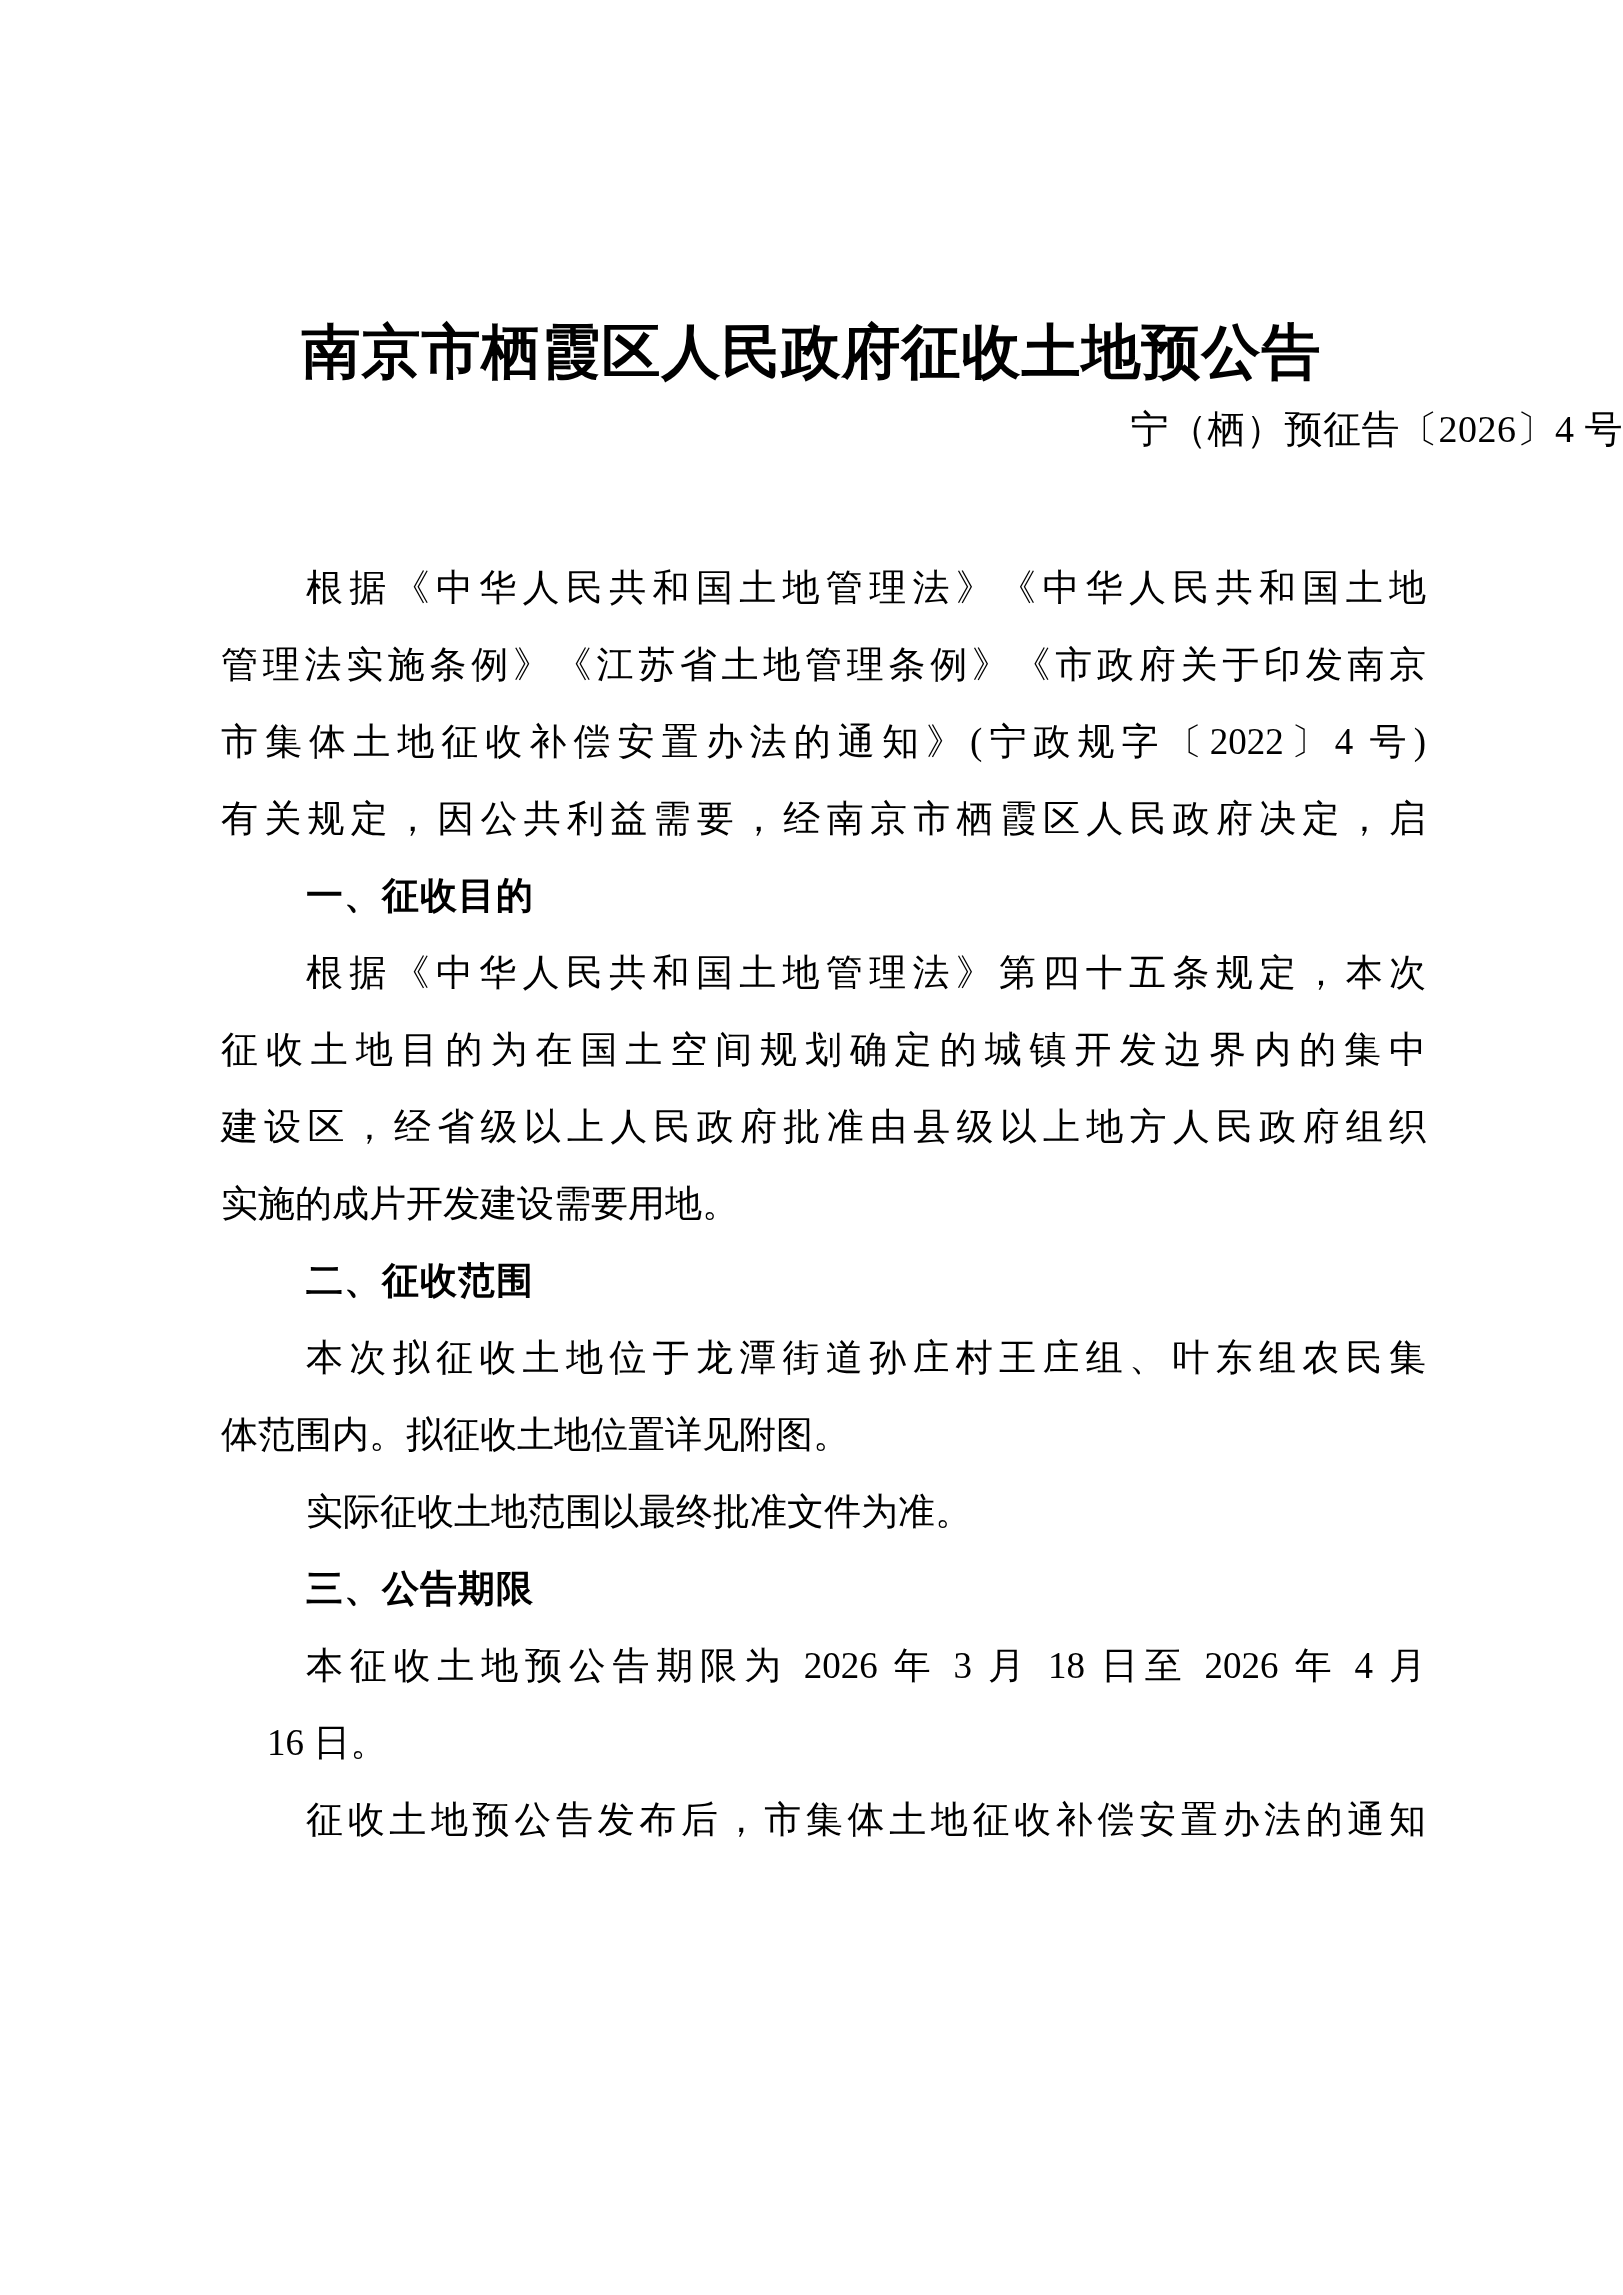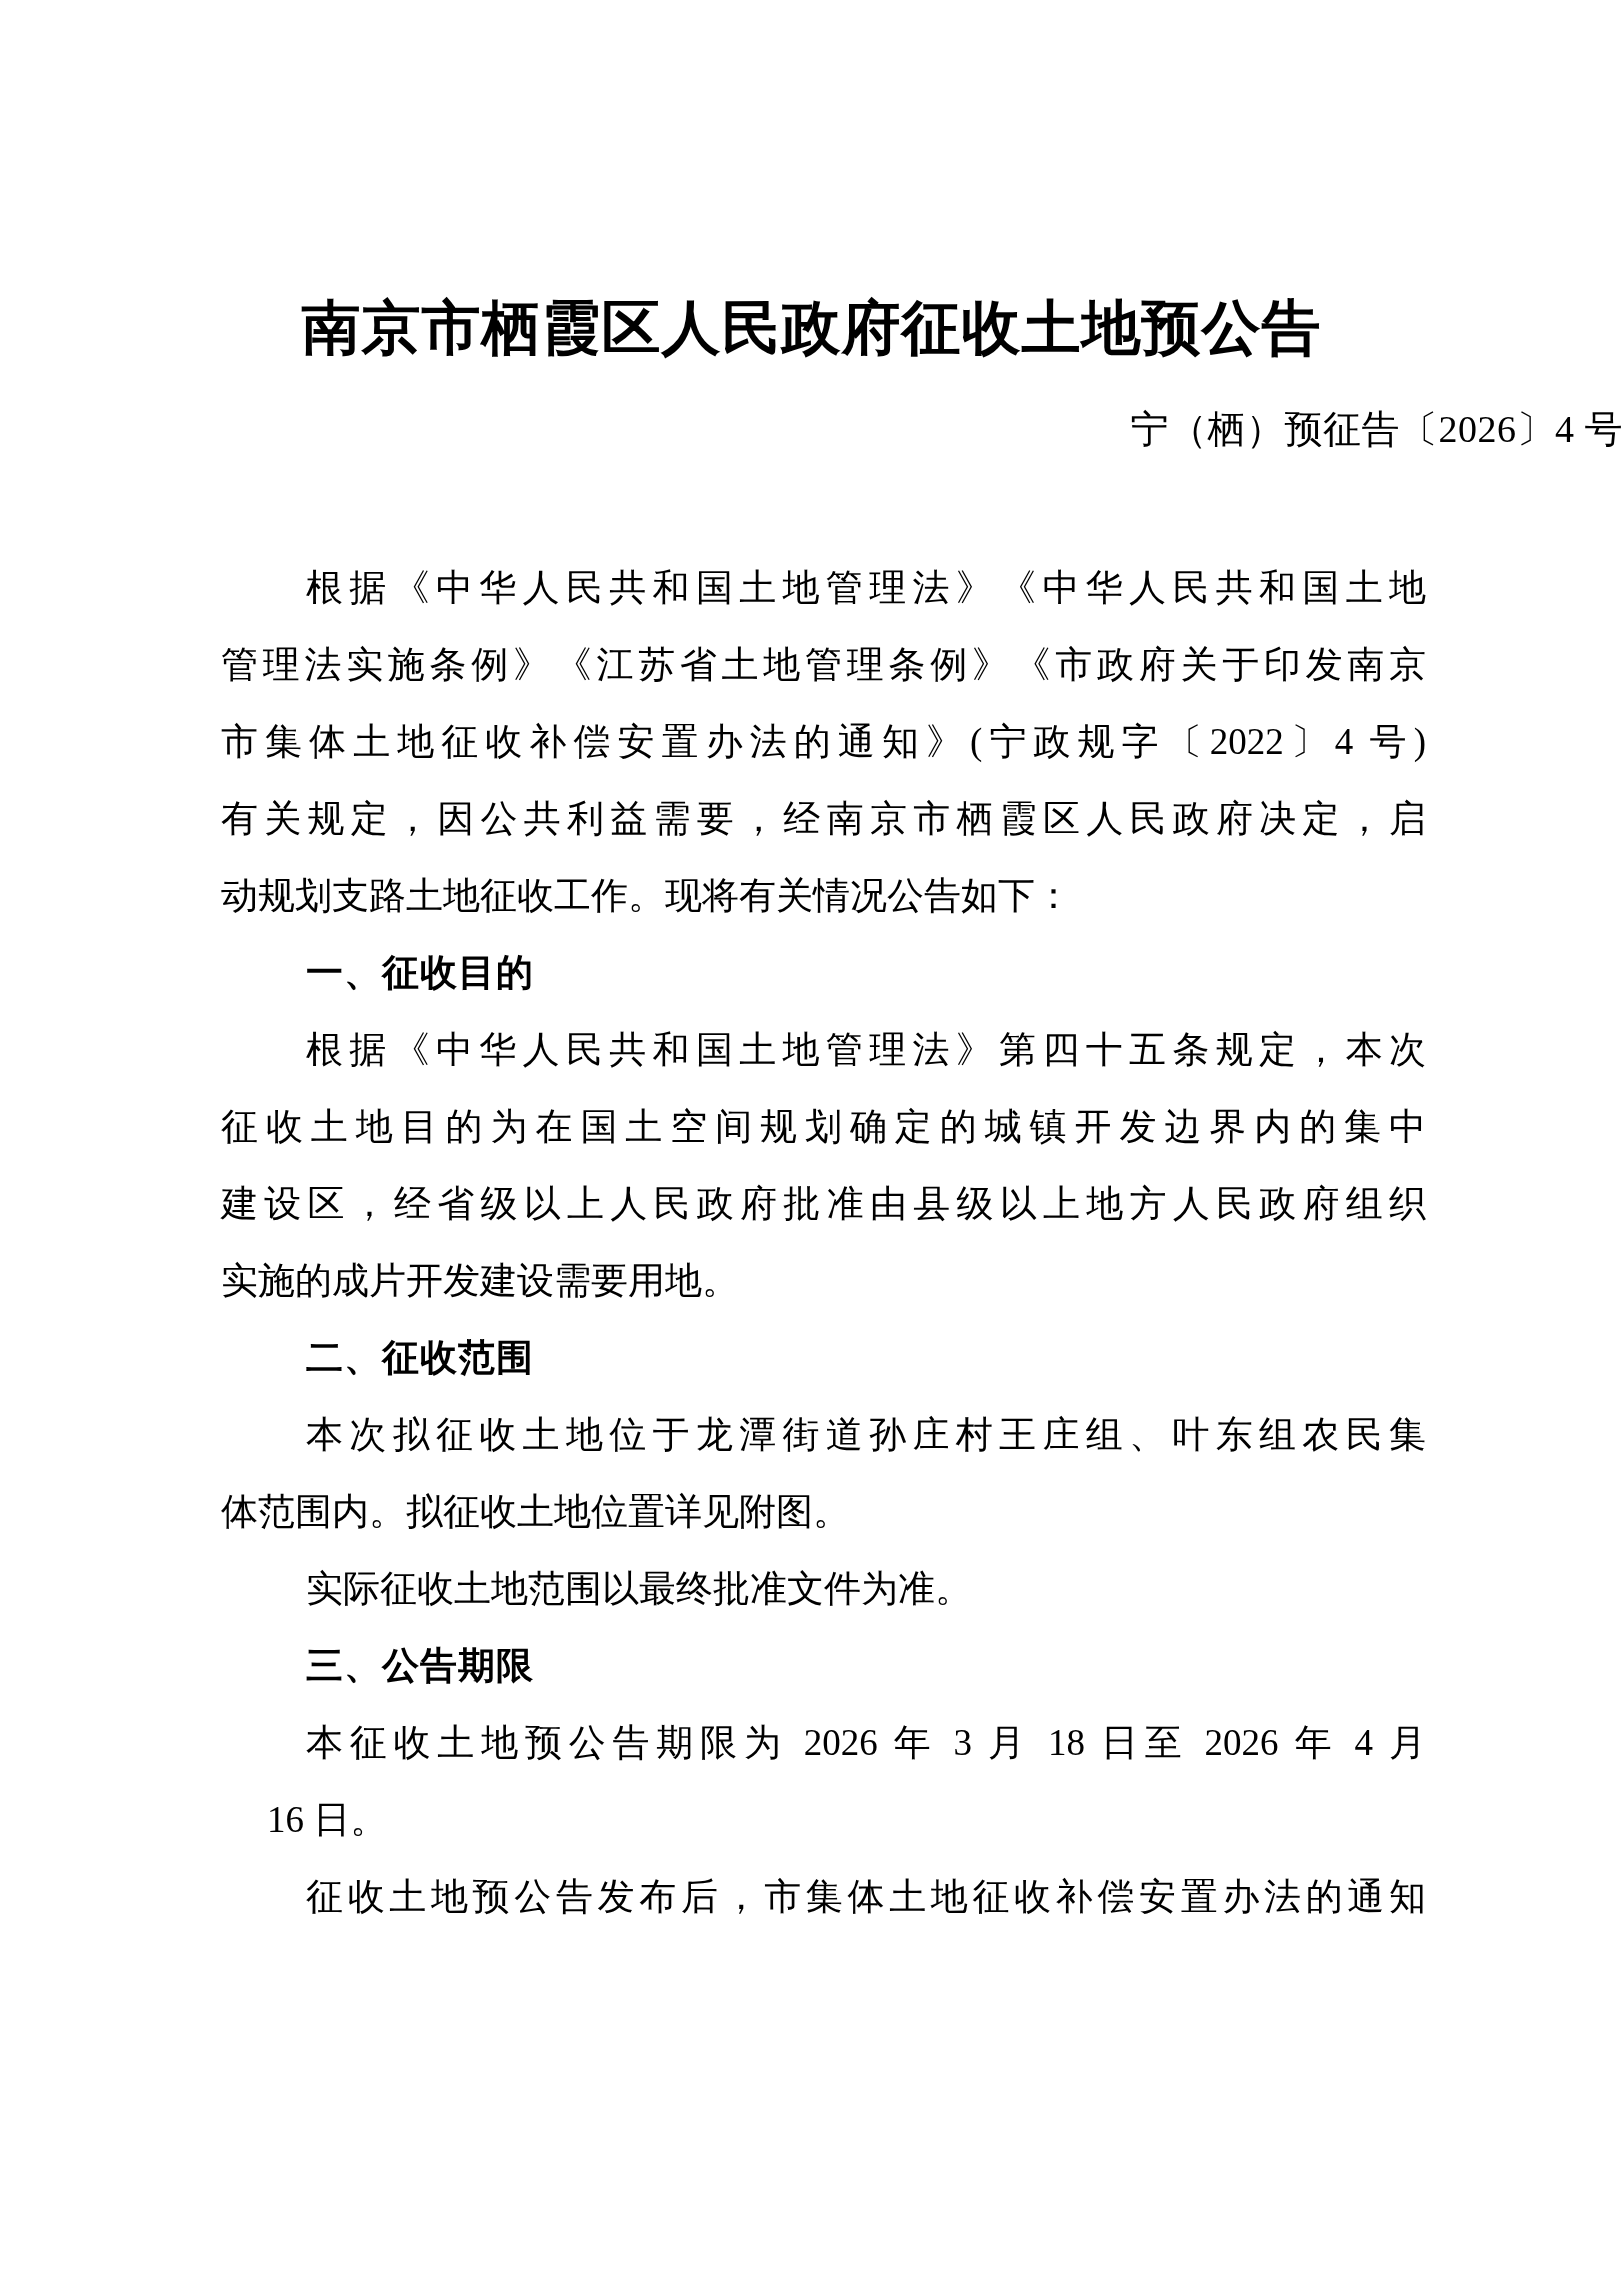--- a/index.html
+++ b/index.html
@@ -11,21 +11,21 @@
     position: relative;
     width: 1623px;
     height: 2295px;
     background: #ffffff;
     color: #000000;
     font-family: "Liberation Serif", "DejaVu Serif", serif;
     overflow: hidden;
   }
   .doc-title {
     position: absolute;
-    top: 284px;
+    top: 308px;
     left: 0;
     width: 100%;
     text-align: center;
     font-size: 59px;
     line-height: 88px;
     font-weight: bold;
     letter-spacing: 1px;
     font-family: "Liberation Serif", "DejaVu Serif", serif;
     white-space: nowrap;
   }
@@ -78,21 +78,20 @@
 
   <div class="doc-title">南京市栖霞区人民政府征收土地预公告</div>
 
   <div class="doc-number">宁（栖）预征告〔2026〕4 号</div>
 
   <div class="doc-body">
     <div class="line indent just">根据《中华人民共和国土地管理法》《中华人民共和国土地</div>
     <div class="line just">管理法实施条例》《江苏省土地管理条例》《市政府关于印发南京</div>
     <div class="line just">市集体土地征收补偿安置办法的通知》(宁政规字〔2022〕4 号)</div>
     <div class="line just">有关规定，因公共利益需要，经南京市栖霞区人民政府决定，启</div>
-    <div class="line">动规划支路土地征收工作。现将有关情况公告如下：</div>
     <div class="line heading">一、征收目的</div>
     <div class="line indent just">根据《中华人民共和国土地管理法》第四十五条规定，本次</div>
     <div class="line just">征收土地目的为在国土空间规划确定的城镇开发边界内的集中</div>
     <div class="line just">建设区，经省级以上人民政府批准由县级以上地方人民政府组织</div>
     <div class="line">实施的成片开发建设需要用地。</div>
     <div class="line heading">二、征收范围</div>
     <div class="line indent just">本次拟征收土地位于龙潭街道孙庄村王庄组、叶东组农民集</div>
     <div class="line">体范围内。拟征收土地位置详见附图。</div>
     <div class="line indent">实际征收土地范围以最终批准文件为准。</div>
     <div class="line heading">三、公告期限</div>

